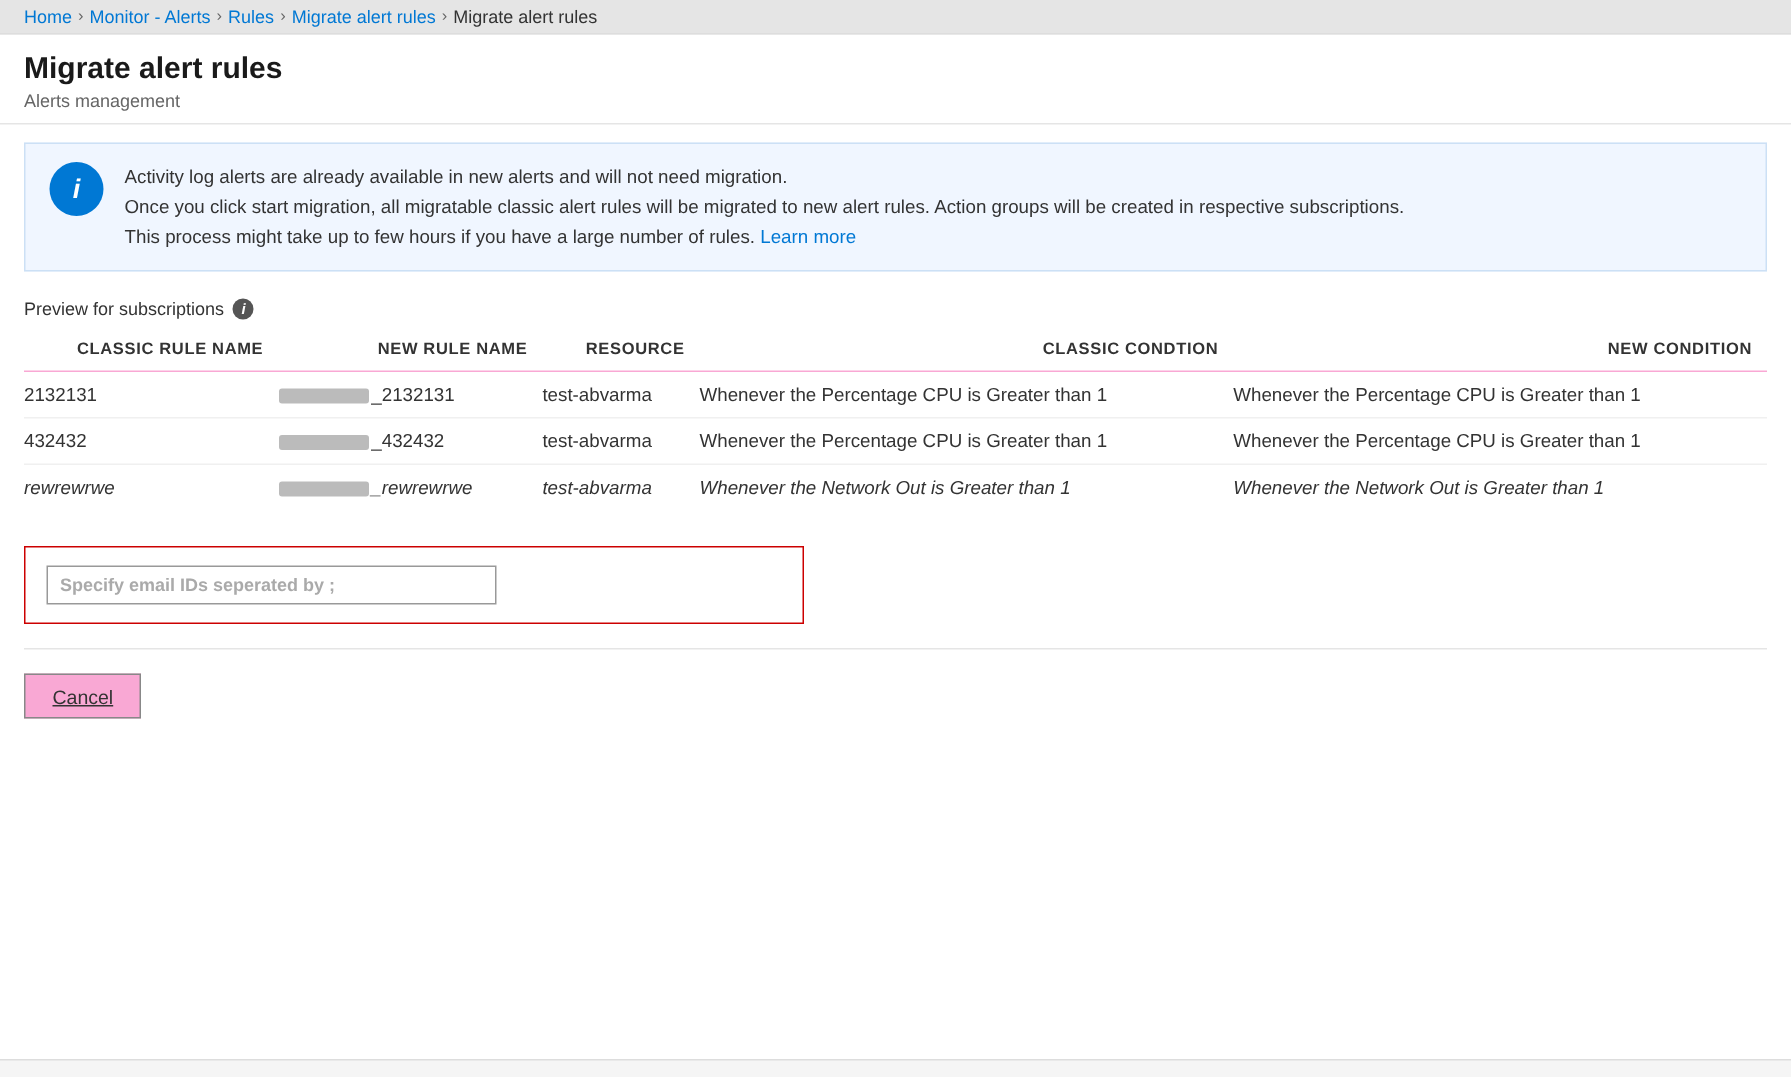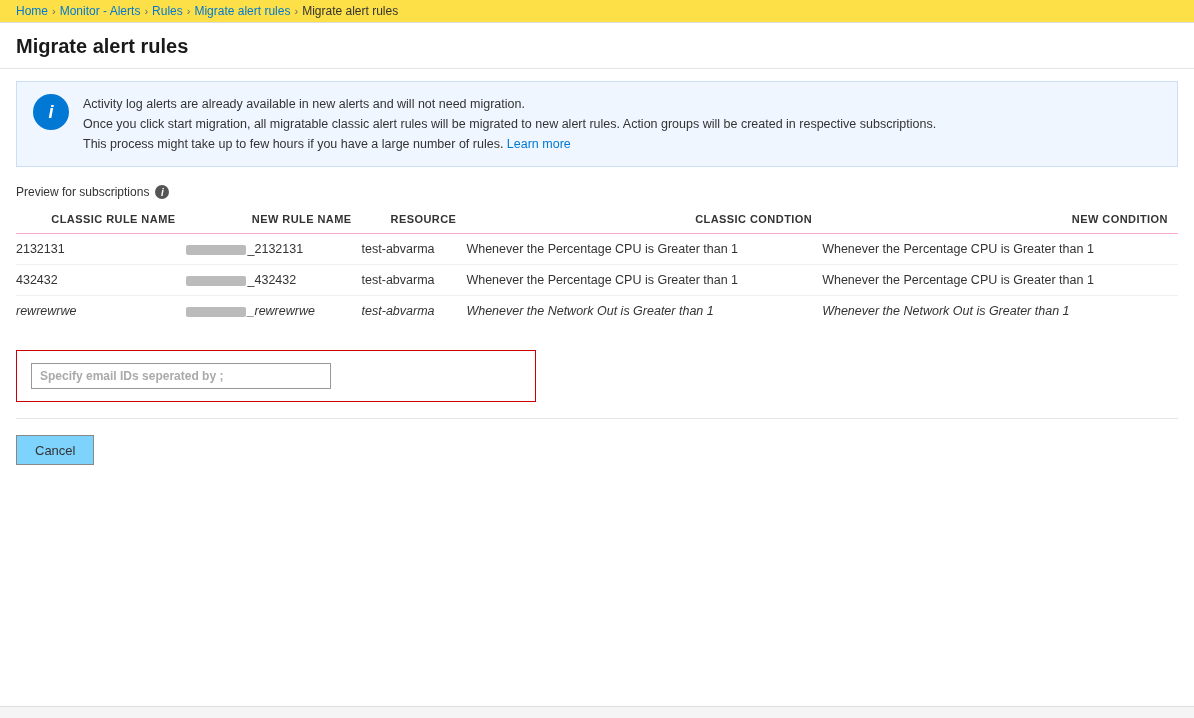--- a/index.html
+++ b/index.html
@@ -1,20 +1,20 @@
 <!DOCTYPE html>
 <html><head>
   <meta charset="utf-8">
   <style>
     * { box-sizing: border-box; margin: 0; padding: 0; }
     body { font-family: 'Segoe UI', Arial, sans-serif; font-size: 13px; color: #333; background: #fff; }
 
     
     .breadcrumb-bar {
-      background: #fde047;
+      background: #e5e5e5;
       border-bottom: 1px solid #ddd;
       padding: 4px 16px;
       display: flex;
       align-items: center;
       gap: 4px;
       font-size: 12px;
     }
     .breadcrumb-link {
       color: #0078d4;
       cursor: pointer;
@@ -217,27 +217,28 @@
     .btn-primary {
       background: #0078d4;
       color: #fff;
       border: none;
       padding: 6px 18px;
       font-size: 13px;
       cursor: pointer;
       height: 30px;
     }
     .btn-secondary {
-      background: #7dd3fc;
+      background: #f9a8d4;
       color: #333;
       border: 1px solid #888;
       padding: 6px 18px;
       font-size: 13px;
       cursor: pointer;
       height: 30px;
+      text-decoration: underline;
     }
 
     
     .bottom-bar {
       height: 12px;
       background: #f5f5f5;
       border-top: 1px solid #ddd;
       position: fixed;
       bottom: 0;
       left: 0;
@@ -254,20 +255,21 @@
   <span class="breadcrumb-sep">›</span>
   <a class="breadcrumb-link">Rules</a>
   <span class="breadcrumb-sep">›</span>
   <a class="breadcrumb-link">Migrate alert rules</a>
   <span class="breadcrumb-sep">›</span>
   <span class="breadcrumb-current">Migrate alert rules</span>
 </div>
 
 <div class="page-header">
   <div class="page-title">Migrate alert rules</div>
+  <div class="page-subtitle">Alerts management</div>
 </div>
 
 <div class="main-content">
 
   <div class="info-banner">
     <div class="info-icon-circle">i</div>
     <div class="info-text">
       <span>Activity log alerts are already available in new alerts and will not need migration.</span><br>
       <span>Once you click start migration, all migratable classic alert rules will be migrated to new alert rules. Action groups will be created in respective subscriptions.</span><br>
       <span>This process might take up to few hours if you have a large number of rules.</span>

